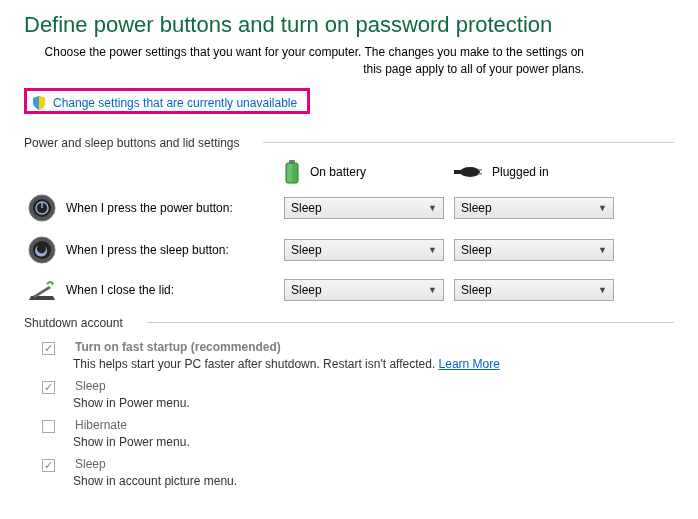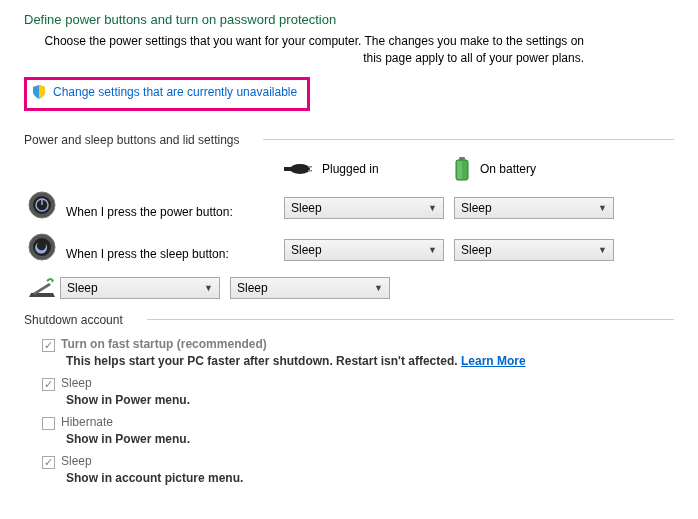--- a/index.html
+++ b/index.html
@@ -6,37 +6,37 @@
     body {
       font-family: "Segoe UI", Tahoma, sans-serif;
       font-size: 12px;
       color: #000;
       background: #fff;
       width: 698px;
       padding: 12px 24px;
     }
     .page-title {
       color: #0f6a3f;
-      font-size: 13px;
+      font-size: 22px;
       font-weight: 400;
       margin-bottom: 6px;
     }
     .page-desc {
       color: #000;
       margin-bottom: 10px;
       line-height: 1.4;
       max-width: 560px;
       text-align: right;
     }
     .change-link-wrap {
       display: inline-flex;
       align-items: center;
       gap: 6px;
       border: 3px solid #e4007f;
-      padding: 4px 10px 8px 4px;
+      padding: 4px 10px 0 4px;
       margin-bottom: 14px;
     }
     .change-link-wrap a {
       color: #0066cc;
       text-decoration: none;
     }
     .shield-icon svg { display: block; }
     .section-label {
       display: flex;
       align-items: center;
@@ -57,21 +57,21 @@
     .header-spacer { width: 260px; }
     .header-col {
       width: 170px;
       display: flex;
       align-items: center;
       gap: 10px;
     }
     .battery-icon, .plug-icon { display: inline-flex; }
     .setting-row {
       display: flex;
-      align-items: flex-end;
+      align-items: center;
       margin-bottom: 14px;
     }
     .row-icon {
       width: 36px;
       display: flex;
       justify-content: center;
     }
     .row-label {
       width: 224px;
       padding-left: 6px;
@@ -91,21 +91,21 @@
     .dropdown .chev {
       font-size: 9px;
       color: #444;
     }
     .shutdown-list {
       margin-left: 18px;
     }
     .check-item {
       display: flex;
       align-items: center;
-      gap: 6px;
+      gap: 20px;
       margin-bottom: 2px;
     }
     .checkbox {
       width: 13px;
       height: 13px;
       border: 1px solid #a8a8a8;
       display: inline-flex;
       align-items: center;
       justify-content: center;
       margin-top: 2px;
@@ -113,24 +113,23 @@
     }
     .checkbox.checked::after {
       content: "✓";
       font-size: 11px;
       color: #808080;
       line-height: 1;
     }
     .check-label { font-weight: bold; color: #666; }
     .check-label.normal { font-weight: normal; color: #666; }
     .check-sub {
-      margin-left: 24px;
+      margin-left: 31px;
       margin-bottom: 8px;
       color: #333;
-      font-weight: bold;
     }
     .check-sub a { color: #0066cc; text-decoration: underline; }
     .disabled { color: #808080; }
   </style>
 </head>
 <body>
 
 
 
 <h1 class="page-title">Define power buttons and turn on password protection</h1>
@@ -146,41 +145,41 @@
   <a href="#">Change settings that are currently unavailable</a>
 </div>
 
 <div class="section-label">
   <span>Power and sleep buttons and lid settings</span>
   <span class="line"></span>
 </div>
 
 <div class="header-row">
   <div class="header-spacer"></div>
+  <div class="header-col">
+    <span class="battery-icon">
+      <svg width="16" height="24" viewBox="0 0 16 24">
+        <rect x="5" y="0" width="6" height="3" fill="#7a7a7a" rx="1"></rect>
+        <rect x="2" y="3" width="12" height="20" rx="2" fill="#4caf50" stroke="#2e7d32"></rect>
+        <rect x="3" y="4" width="5" height="18" fill="#81c784" opacity="0.6"></rect>
+      </svg>
+    </span>
+    <span>On battery</span>
+  </div>
   <div class="header-col">
     <span class="plug-icon">
       <svg width="28" height="16" viewBox="0 0 28 16">
         <ellipse cx="16" cy="8" rx="10" ry="5" fill="#222"></ellipse>
         <rect x="0" y="6" width="8" height="4" fill="#222"></rect>
         <rect x="24" y="5" width="4" height="1.5" fill="#888"></rect>
         <rect x="24" y="9" width="4" height="1.5" fill="#888"></rect>
       </svg>
     </span>
     <span>Plugged in</span>
   </div>
-  <div class="header-col">
-    <span class="battery-icon">
-      <svg width="16" height="24" viewBox="0 0 16 24">
-        <rect x="5" y="0" width="6" height="3" fill="#7a7a7a" rx="1"></rect>
-        <rect x="2" y="3" width="12" height="20" rx="2" fill="#4caf50" stroke="#2e7d32"></rect>
-        <rect x="3" y="4" width="5" height="18" fill="#81c784" opacity="0.6"></rect>
-      </svg>
-    </span>
-    <span>On battery</span>
-  </div>
 </div>
 
 
 <div class="setting-row">
   <div class="row-icon">
     <svg width="28" height="28" viewBox="0 0 28 28">
       <circle cx="14" cy="14" r="13" fill="#555" stroke="#777"></circle>
       <circle cx="14" cy="14" r="9" fill="#222"></circle>
       <circle cx="14" cy="14" r="6" fill="none" stroke="#9ad" stroke-width="1.5"></circle>
       <line x1="14" y1="8" x2="14" y2="14" stroke="#9ad" stroke-width="1.5"></line>
@@ -220,20 +219,21 @@
 
 <div class="setting-row">
   <div class="row-icon">
     <svg width="30" height="24" viewBox="0 0 30 24">
       <path d="M4 18 L26 18 L28 22 L2 22 Z" fill="#444"></path>
       <path d="M6 18 L22 8 L24 10 L8 20 Z" fill="#666"></path>
       <path d="M20 6 Q24 2 26 6" fill="none" stroke="#4a4" stroke-width="2"></path>
       <path d="M24 4 L27 5 L25 8 Z" fill="#4a4"></path>
     </svg>
   </div>
+  <div class="row-label">When I close the lid:</div>
   <div class="dropdown">
     <span>Sleep</span>
       <span class="chev">▼</span>
   </div>
   <div class="dropdown">
     <span>Sleep</span>
       <span class="chev">▼</span>
   </div>
 </div>
 

